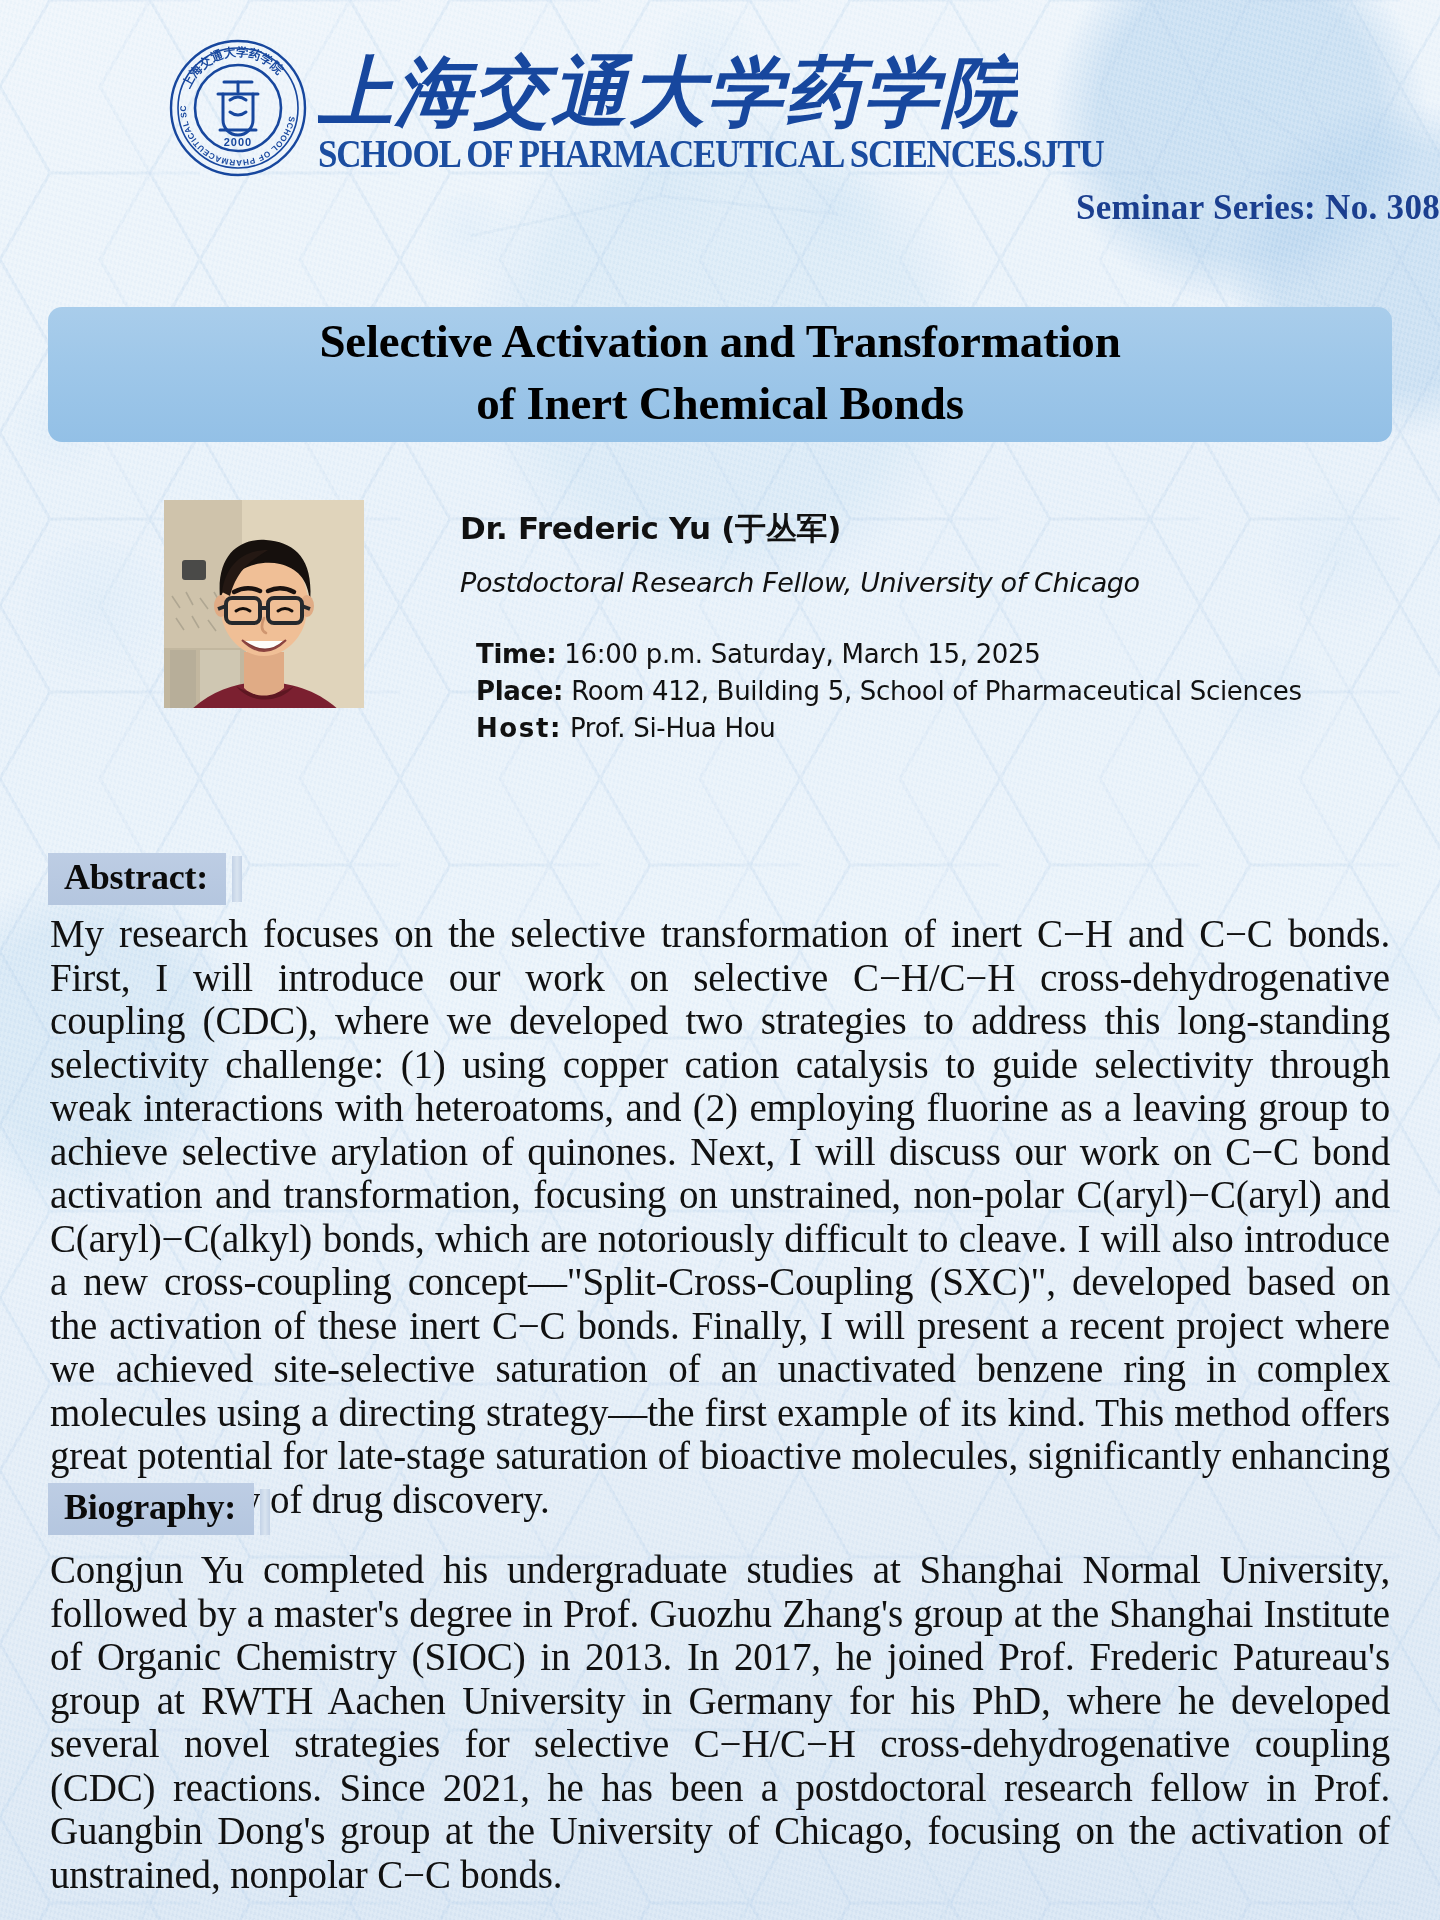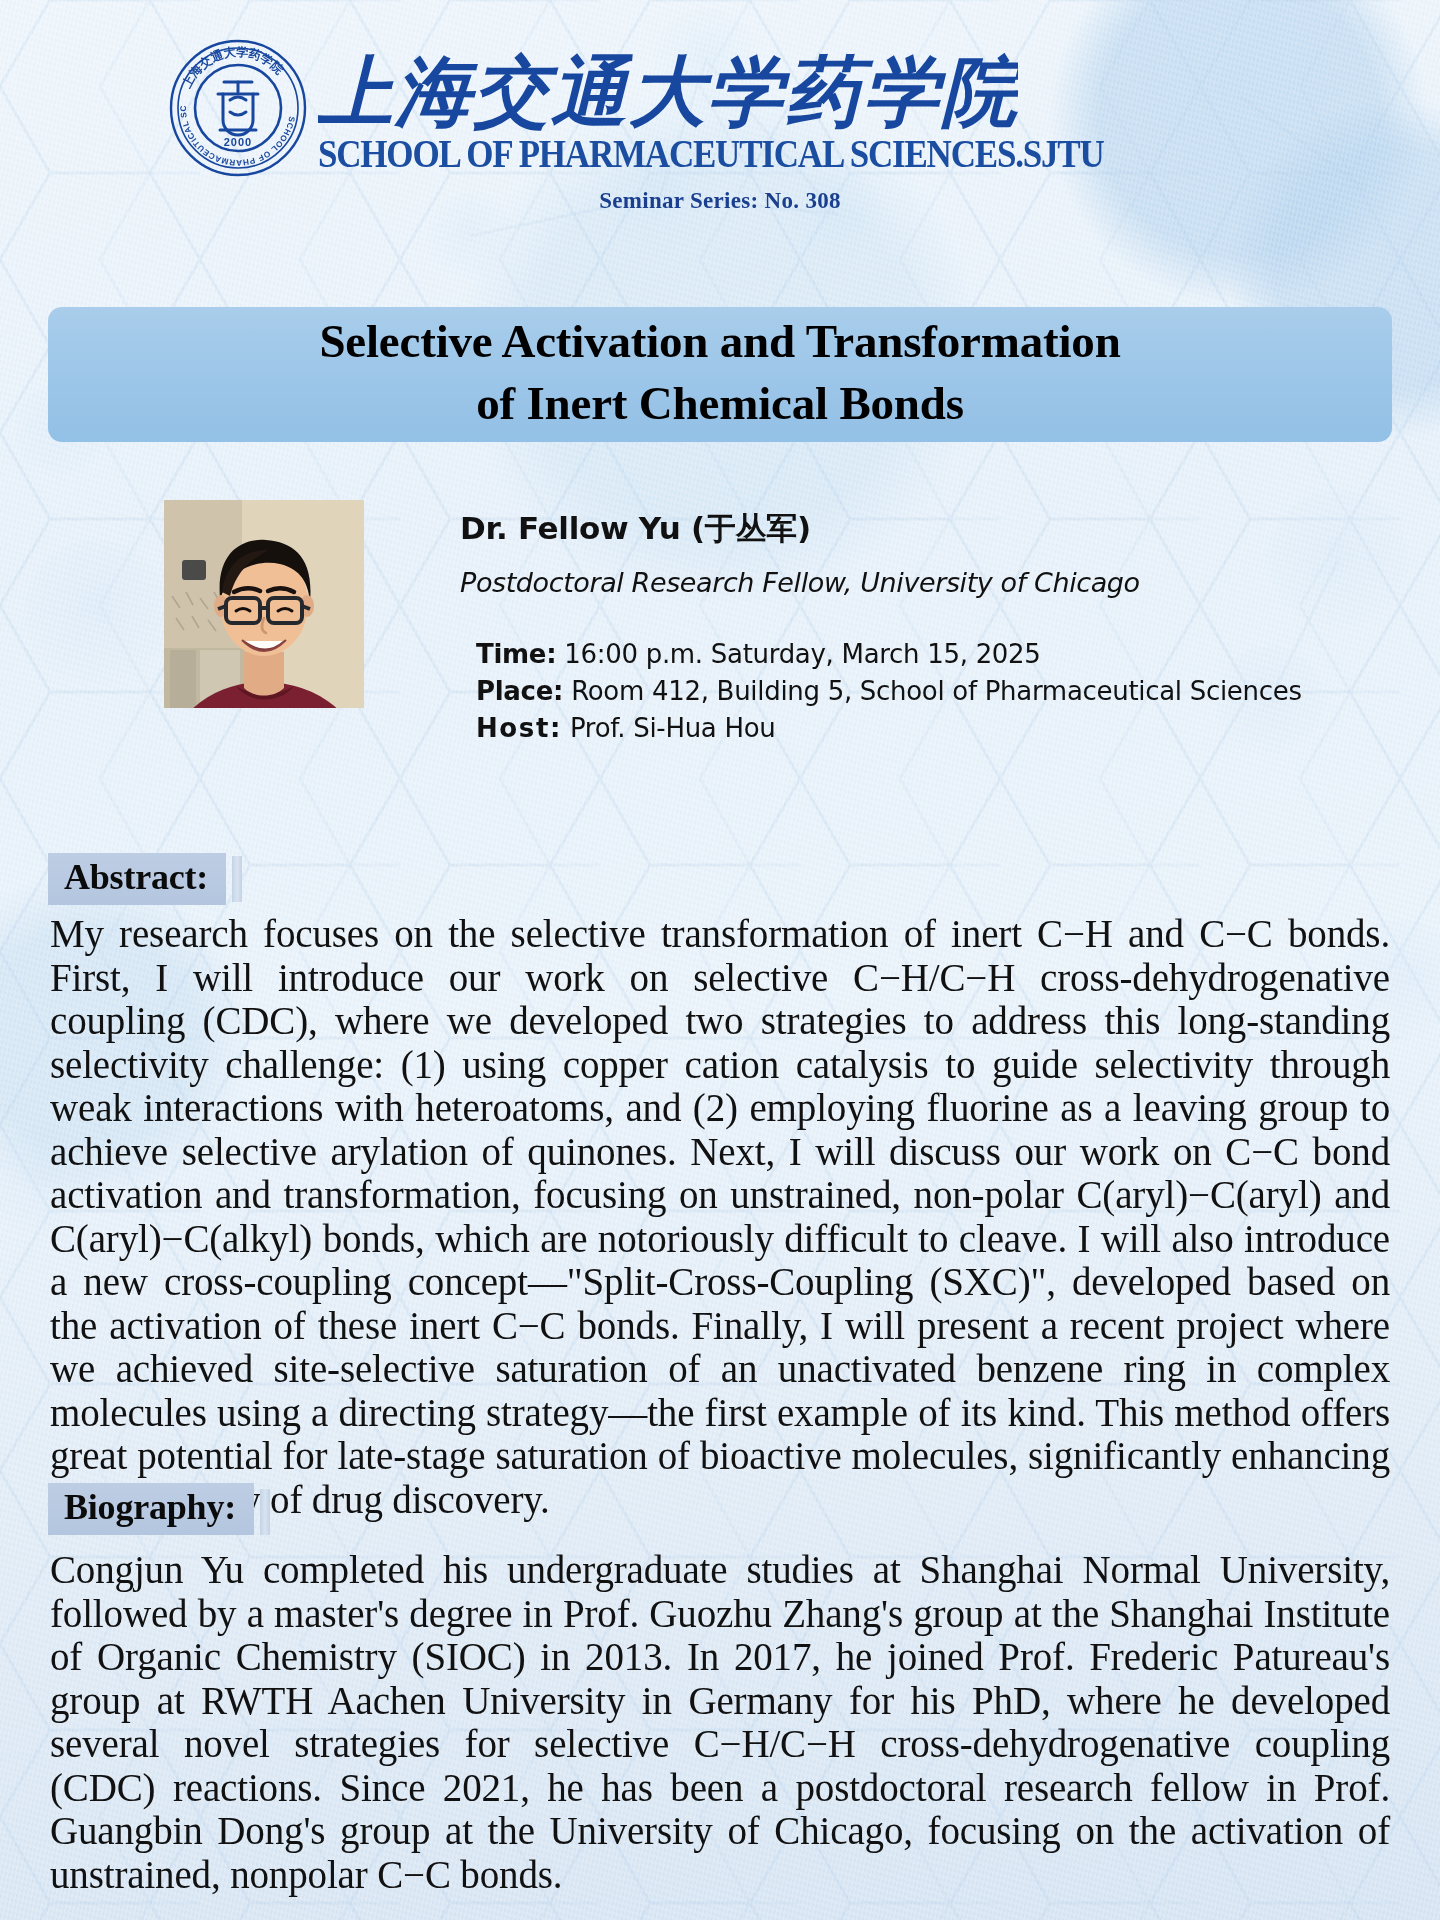--- a/index.html
+++ b/index.html
@@ -74,24 +74,24 @@
     font-size: 35px;
     letter-spacing: -1.2px;
     white-space: nowrap;
     transform: scaleY(1.12);
     transform-origin: left top;
   }
   .seminar-series {
     position: absolute;
     left: 0; right: 0;
     top: 188px;
-    text-align: center;
+    text-align: right;
     color: #1b3f8f;
     font-weight: bold;
-    font-size: 23px;
+    font-size: 35px;
     letter-spacing: 0.3px;
   }
 
   
   .title-banner {
     position: absolute;
     left: 48px;
     top: 307px;
     width: 1344px;
     height: 135px;
@@ -345,21 +345,21 @@
         <path d="M78 140 q22 22 44 0 q-22 8 -44 0 Z" fill="#7e3a36"></path>
         <path d="M81 141 q21 15 38 0 Z" fill="#fdfdfa"></path>
         <path d="M78 140 q22 22 44 0" stroke="#8c4440" stroke-width="2" fill="none"></path>
 
         <text x="100" y="224" text-anchor="middle" fill="#d8b7a0" font-family="Liberation Sans, sans-serif" font-size="9" font-weight="bold">uchicago</text>
         <circle cx="100" cy="240" r="9" fill="none" stroke="#c8a18c" stroke-width="1.6"></circle>
       </svg>
     </div>
 
     <div class="speaker-info">
-      <div class="speaker-name">Dr. Fellow Yu (于丛军)</div>
+      <div class="speaker-name">Dr. Frederic Yu (于丛军)</div>
       <div class="speaker-aff">Postdoctoral Research Fellow, University of Chicago</div>
 
       <div class="detail-list">
         <div class="detail-row">
           <span class="detail-label">Time:</span><span class="detail-value">16:00 p.m. Saturday, March 15, 2025</span>
         </div>
         <div class="detail-row">
           <span class="detail-label">Place:</span><span class="detail-value">Room 412, Building 5, School of Pharmaceutical Sciences</span>
         </div>
         <div class="detail-row">

